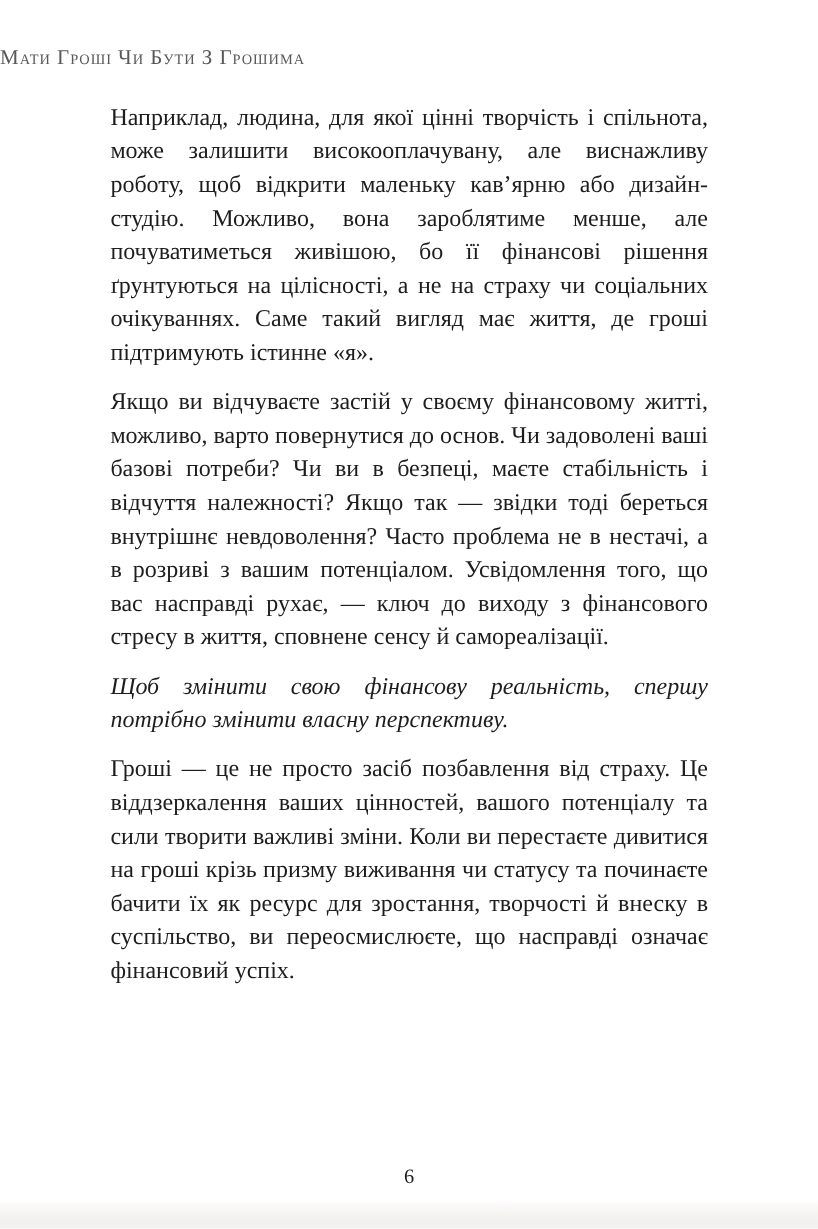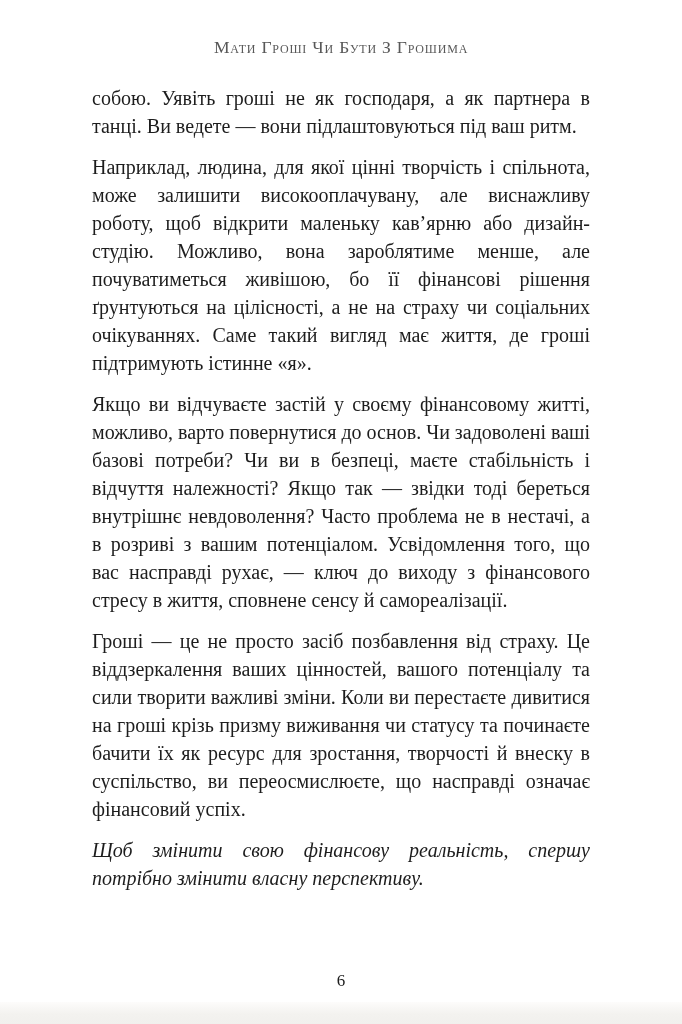--- a/index.html
+++ b/index.html
@@ -13,21 +13,21 @@
     height: 1024px;
     background: var(--page-bg, #ffffff);
     font-family: "Liberation Serif", "DejaVu Serif", serif;
     overflow: hidden;
   }
   .running-header {
     position: absolute;
     top: 37px;
     left: 0;
     right: 0;
-    text-align: center;
+    text-align: left;
     font-variant: small-caps;
     font-size: 17.5px;
     letter-spacing: 0.8px;
     color: var(--header-color, #585858);
   }
   .page-body {
     position: absolute;
     top: 84px;
     left: 92px;
     width: 498px;
@@ -61,23 +61,22 @@
   }
 </style>
 </head>
 <body>
 
 <div class="page" style="--page-bg: #ffffff; --text-color: #1d1d1d; --header-color: #585858;">
   <div class="running-header">Мати Гроші Чи Бути З Грошима</div>
 
   <div class="page-body">
 
-  <p class="para">собою. Уявіть гроші не як господаря, а як партнера в танці. Ви ведете — вони підлаштовуються під ваш ритм.</p>
       <p class="para">Наприклад, людина, для якої цінні творчість і спільнота, може залишити високооплачувану, але виснажливу роботу, щоб відкрити маленьку кав’ярню або дизайн-студію. Можливо, вона зароблятиме менше, але почуватиметься живішою, бо її фінансові рішення ґрунтуються на цілісності, а не на страху чи соціальних очікуваннях. Саме такий вигляд має життя, де гроші підтримують істинне «я».</p>
       <p class="para">Якщо ви відчуваєте застій у своєму фінансовому житті, можливо, варто повернутися до основ. Чи задоволені ваші базові потреби? Чи ви в безпеці, маєте стабільність і відчуття належності? Якщо так — звідки тоді береться внутрішнє невдоволення? Часто проблема не в нестачі, а в розриві з вашим потенціалом. Усвідомлення того, що вас насправді рухає, — ключ до виходу з фінансового стресу в життя, сповнене сенсу й самореалізації.</p>
+      <p class="para italic">Щоб змінити свою фінансову реальність, спершу потрібно змінити власну перспективу.</p>
       <p class="para">Гроші — це не просто засіб позбавлення від страху. Це віддзеркалення ваших цінностей, вашого потенціалу та сили творити важливі зміни. Коли ви перестаєте дивитися на гроші крізь призму виживання чи статусу та починаєте бачити їх як ресурс для зростання, творчості й внеску в суспільство, ви переосмислюєте, що насправді означає фінансовий успіх.</p>
-      <p class="para italic">Щоб змінити свою фінансову реальність, спершу потрібно змінити власну перспективу.</p>
     </div>
 
   <div class="page-number">6</div>
 
   <div class="page-edge"></div>
 </div>
 
 </body></html>

